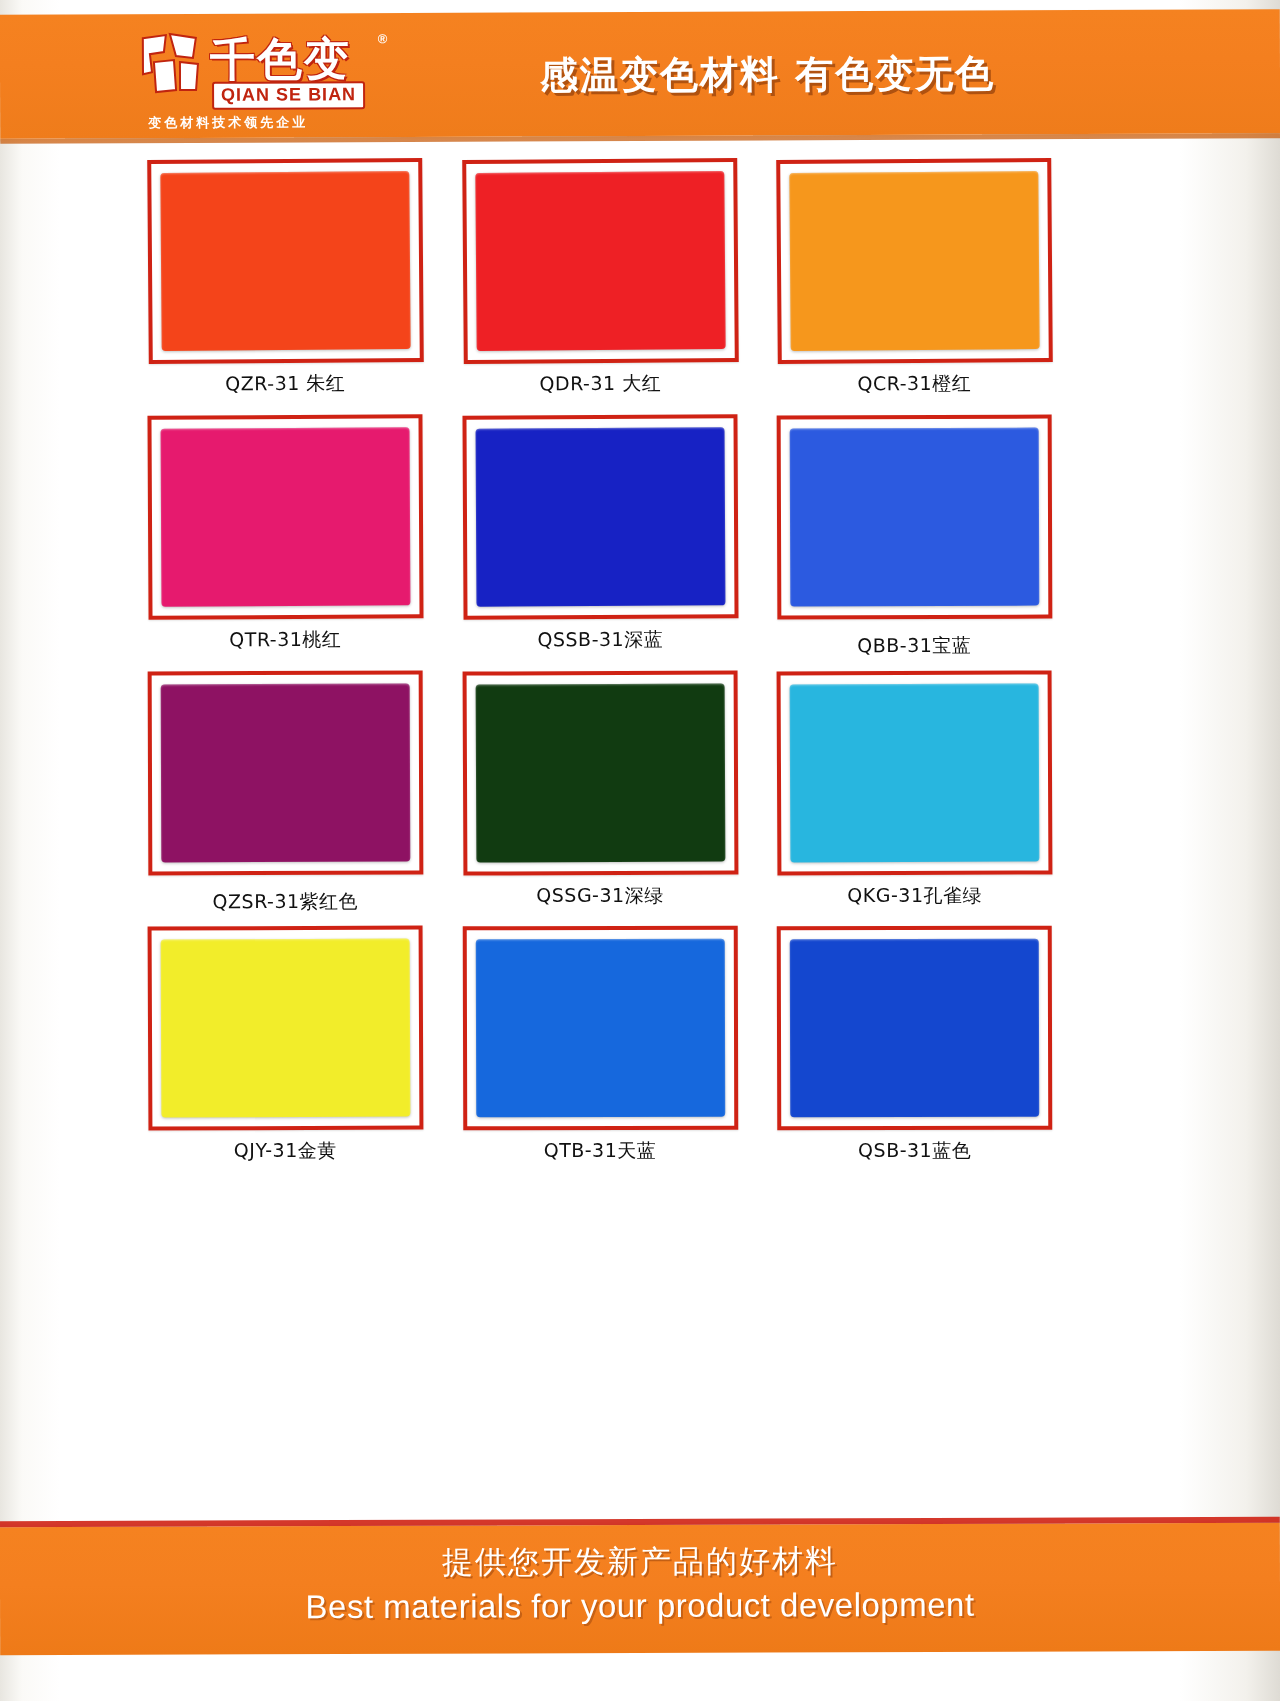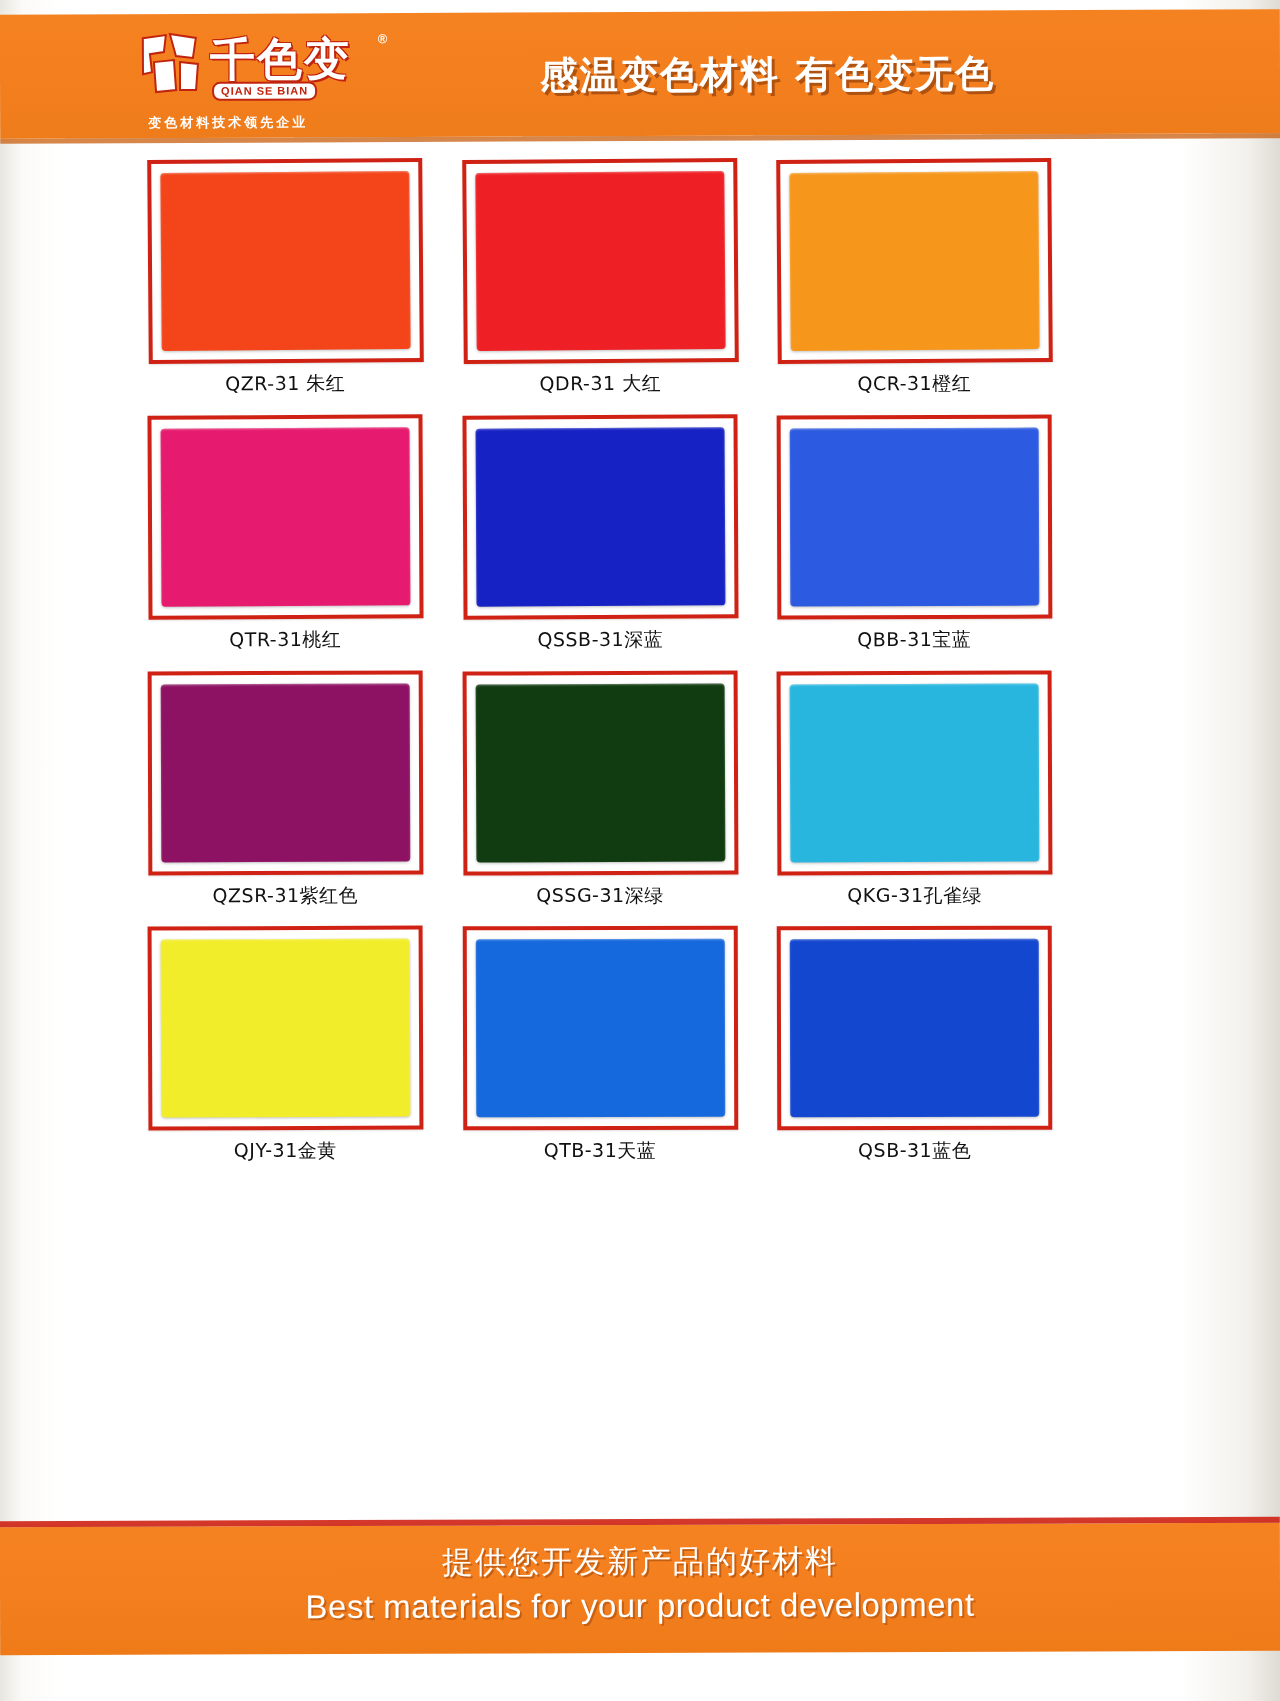--- a/index.html
+++ b/index.html
@@ -43,23 +43,23 @@
     text-shadow:2px 2px 0 #c0240f, -1px -1px 0 #c0240f, 1px -1px 0 #c0240f, -1px 1px 0 #c0240f;
     white-space:nowrap;
     text-align:right;
   }
   .logo-reg{
     position:absolute;left:238px;top:2px;
     font-size:13px;color:#ffffff;font-weight:bold;
   }
   .logo-en{
     position:absolute;left:72px;top:52px;
-    background:#ffffff;border:2px solid #c0240f;border-radius:8px;
+    background:#ffffff;border:2px solid #c0240f;border-radius:3px;
     padding:1px 7px 2px 7px;
-    font-size:11px;font-weight:bold;letter-spacing:1px;color:#c0240f;
+    font-size:18px;font-weight:bold;letter-spacing:1px;color:#c0240f;
     white-space:nowrap;
   }
   .logo-tag{
     position:absolute;left:8px;top:84px;
     font-family:"DejaVu Sans",sans-serif;
     font-size:13px;letter-spacing:3px;color:#ffffff;white-space:nowrap;font-weight:bold;
   }
   .header-title{
     position:absolute;left:540px;top:38px;width:620px;
     font-family:"DejaVu Sans",sans-serif;
@@ -101,21 +101,21 @@
   }
 
   
   .r1 .frame{transform:rotate(-0.45deg);}
   .r2 .frame{transform:rotate(-0.3deg);}
   .r3 .frame{transform:rotate(-0.2deg);}
   .r4 .frame{transform:rotate(-0.25deg);}
   .r5 .frame{transform:rotate(-0.15deg);}
   .r1 .cap{transform:rotate(-0.4deg);}
   .r2 .cap{transform:rotate(-0.3deg);}
-  .r3 .cap{transform:rotate(-0.2deg);}
+  .r3 .cap{transform:rotate(-0.2deg);margin-top:6px;}
 
   
   .footer{
     position:absolute;left:0;bottom:48px;width:1280px;height:128px;
     background:linear-gradient(180deg,#f58220 0%,#f47f1f 45%,#ee7a18 100%);
     box-shadow:0 -2px 3px rgba(0,0,0,.15);
     transform:rotate(-0.2deg);
   }
   .footer:before{
     content:"";position:absolute;left:0;right:0;top:-6px;height:6px;

